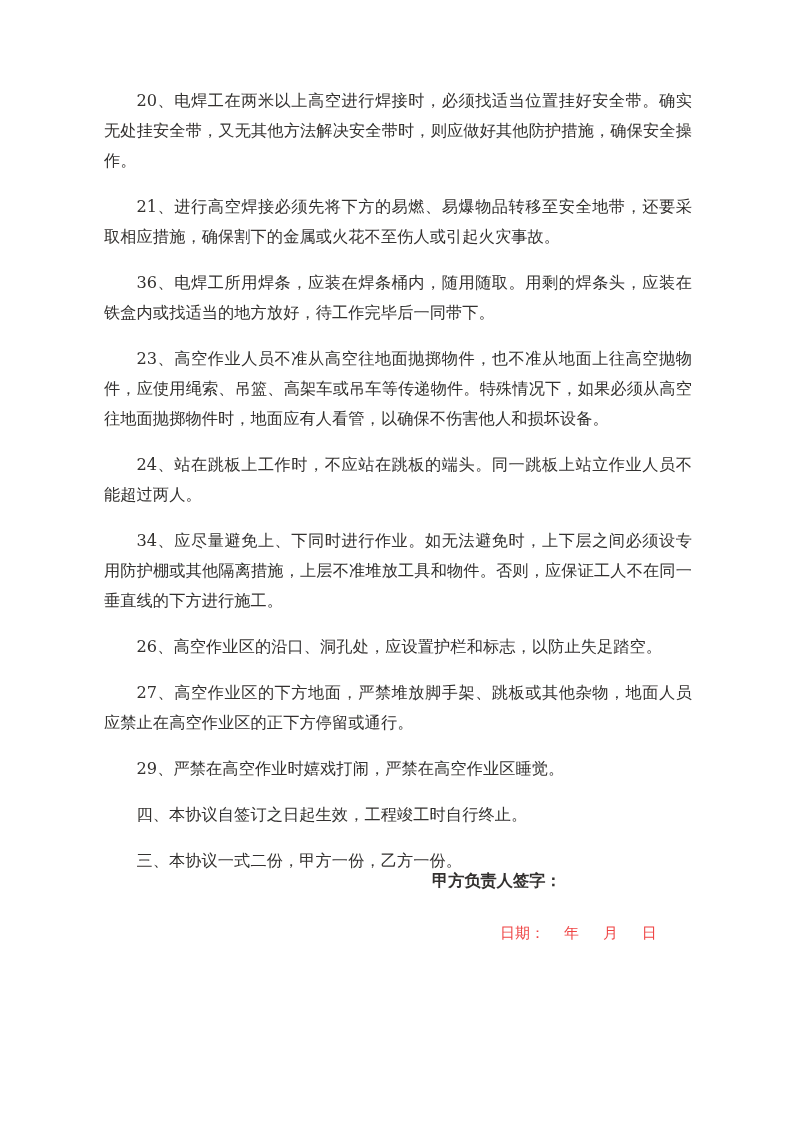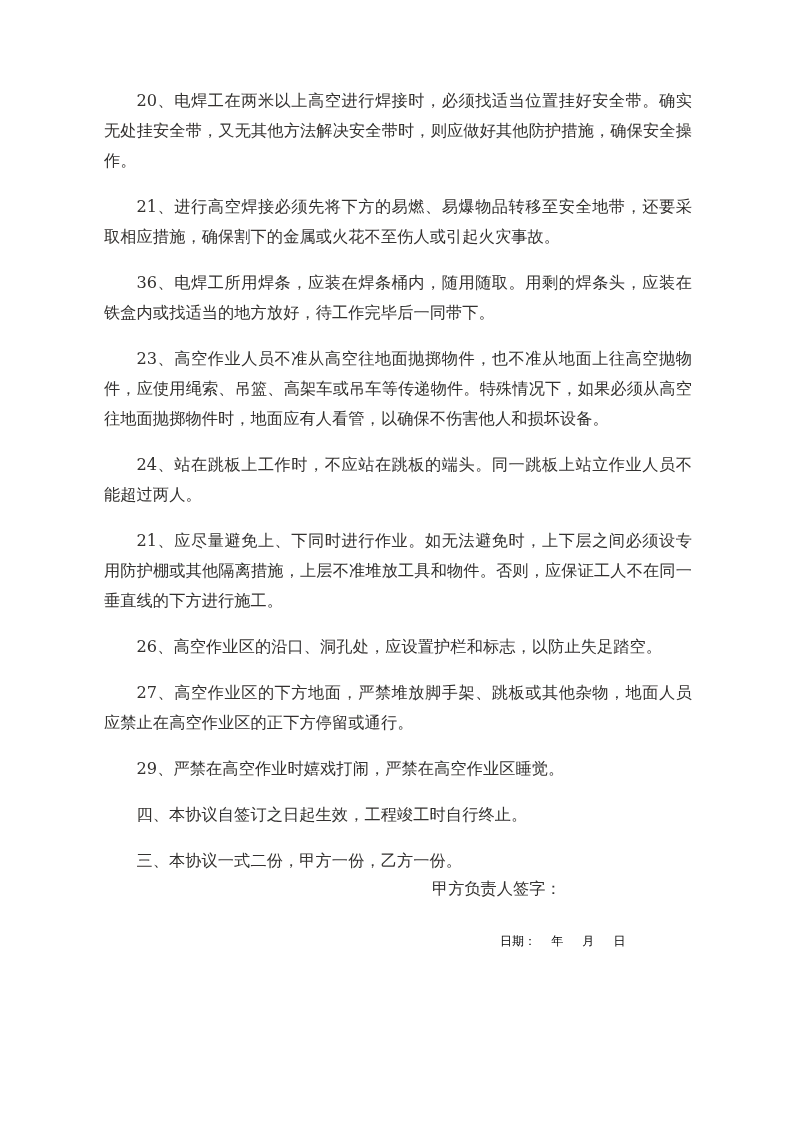--- a/index.html
+++ b/index.html
@@ -39,44 +39,45 @@
   .sign-block {
     position: absolute;
     left: 104px;
     top: 862px;
     width: 588px;
   }
   .sign-line {
     font-size: 16.2px;
     line-height: 30px;
     color: #33312f;
-    margin: 12px 0 22px 0;
+    margin: 4px 0 22px 0;
     padding-left: 328px;
+    font-weight: bold;
   }
   .date-line {
-    font-size: 12px;
+    font-size: 15px;
     line-height: 30px;
-    color: #000000;
+    color: #ef4444;
     margin: 22px 0 0 0;
     padding-left: 396px;
     white-space: pre;
   }
 </style>
 </head>
 <body>
 
 <div class="page">
 
   <div class="content">
     <p class="para">20、电焊工在两米以上高空进行焊接时，必须找适当位置挂好安全带。确实无处挂安全带，又无其他方法解决安全带时，则应做好其他防护措施，确保安全操作。</p>
     <p class="para">21、进行高空焊接必须先将下方的易燃、易爆物品转移至安全地带，还要采取相应措施，确保割下的金属或火花不至伤人或引起火灾事故。</p>
     <p class="para">36、电焊工所用焊条，应装在焊条桶内，随用随取。用剩的焊条头，应装在铁盒内或找适当的地方放好，待工作完毕后一同带下。</p>
     <p class="para">23、高空作业人员不准从高空往地面抛掷物件，也不准从地面上往高空抛物件，应使用绳索、吊篮、高架车或吊车等传递物件。特殊情况下，如果必须从高空往地面抛掷物件时，地面应有人看管，以确保不伤害他人和损坏设备。</p>
     <p class="para">24、站在跳板上工作时，不应站在跳板的端头。同一跳板上站立作业人员不能超过两人。</p>
-    <p class="para">21、应尽量避免上、下同时进行作业。如无法避免时，上下层之间必须设专用防护棚或其他隔离措施，上层不准堆放工具和物件。否则，应保证工人不在同一垂直线的下方进行施工。</p>
+    <p class="para">34、应尽量避免上、下同时进行作业。如无法避免时，上下层之间必须设专用防护棚或其他隔离措施，上层不准堆放工具和物件。否则，应保证工人不在同一垂直线的下方进行施工。</p>
     <p class="para">26、高空作业区的沿口、洞孔处，应设置护栏和标志，以防止失足踏空。</p>
     <p class="para">27、高空作业区的下方地面，严禁堆放脚手架、跳板或其他杂物，地面人员应禁止在高空作业区的正下方停留或通行。</p>
     <p class="para">29、严禁在高空作业时嬉戏打闹，严禁在高空作业区睡觉。</p>
     <p class="para">四、本协议自签订之日起生效，工程竣工时自行终止。</p>
     <p class="para">三、本协议一式二份，甲方一份，乙方一份。</p>
   </div>
 
   <div class="sign-block">
     <div class="sign-line">甲方负责人签字：</div>
     <div class="date-line">日期：    年     月     日</div>

